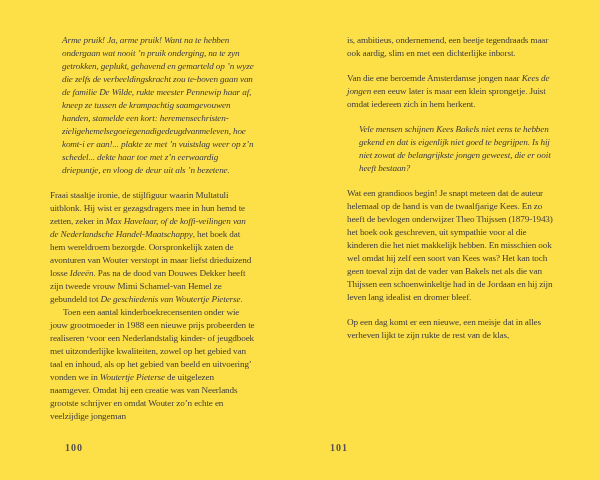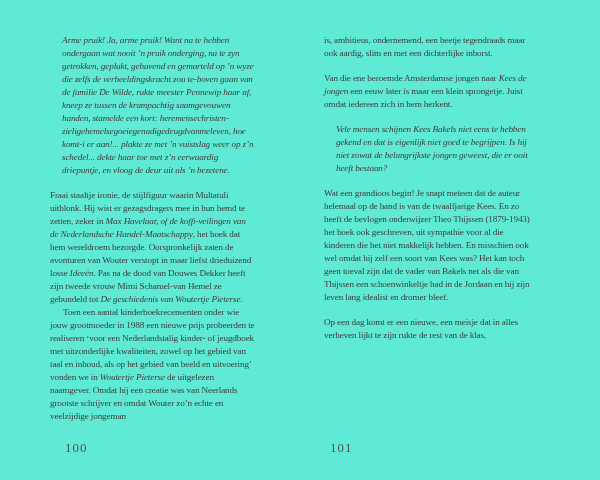--- a/index.html
+++ b/index.html
@@ -1,46 +1,47 @@
 <!DOCTYPE html>
 <html><head>
 <meta charset="utf-8">
 <style>
   html,body { margin:0; padding:0; }
   .spread {
     position:relative;
     width:600px; height:480px;
-    background:#5eead4;
+    background:#fde047;
     overflow:hidden;
     font-family:"Liberation Serif", serif;
   }
   .textblock {
     position:absolute;
     top:34px;
     width:206px;
     font-size:9.2px;
     line-height:13px;
     letter-spacing:-0.15px;
     color:#403d3c;
     text-align:left;
   }
   .page-left  .textblock { left:50px; }
-  .page-right .textblock { left:324px; }
+  .page-right .textblock { left:347px; }
   .textblock p { margin:0; }
   .textblock p.gap { margin-top:12px; }
   .textblock p.quote { padding-left:12px; font-style:italic; }
   .textblock p.indent { text-indent:13px; }
   .textblock em { font-style:italic; }
   .folio {
     position:absolute;
     top:443px;
-    font-size:13px;
+    font-size:10px;
     line-height:10px;
     letter-spacing:1px;
     color:#55514e;
+    font-weight:bold;
   }
   .folio-left { left:65px; }
   .folio-right { left:330px; width:196px; }
 </style>
 </head>
 <body>
 
 <div class="spread">
   <div class="page page-left">
     <div class="textblock">

